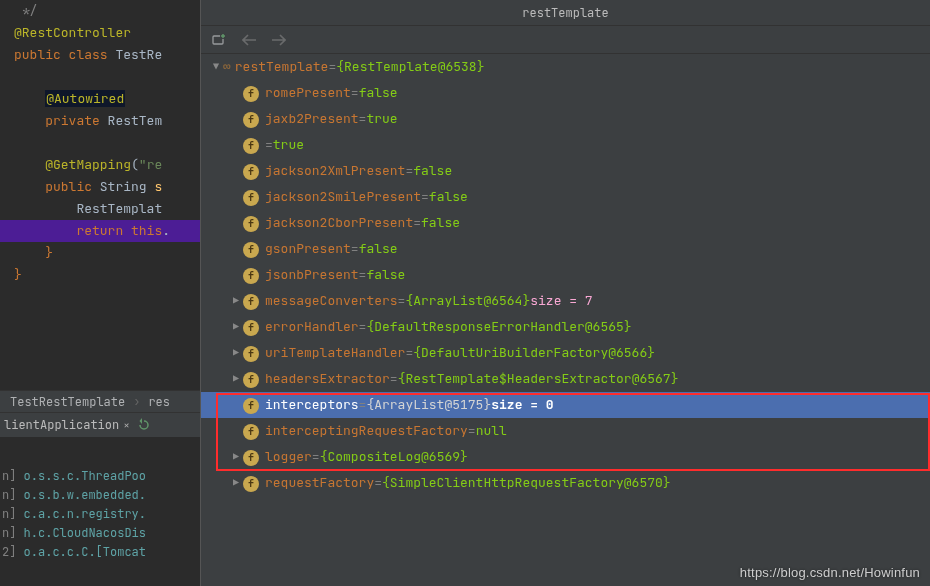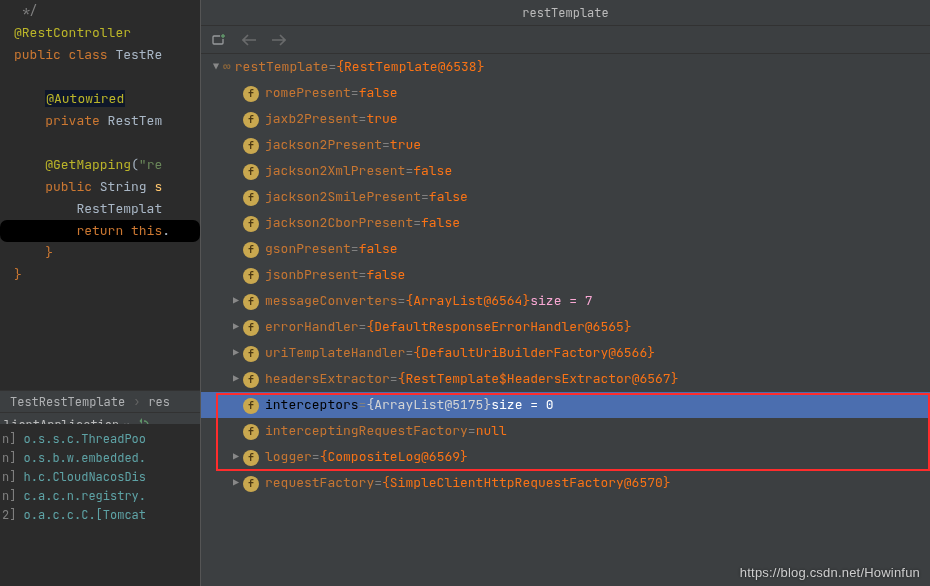--- a/index.html
+++ b/index.html
@@ -25,21 +25,21 @@
   }
   .editor .line { padding-left: 14px; height: 22px; }
   .kw { color: #CC7832; }
   .ann { color: #BBB529; }
   .cls { color: #A9B7C6; }
   .str { color: #6A8759; }
   .cmt { color: #808080; }
   .id  { color: #FFC66D; }
   .return { color: #CC7832; }
   .hl-autowired { background: #0f172a; color:#BBB529; padding:0 1px;}
-  .sel-line { background: #000000; border-radius: 7px; }
+  .sel-line { background: #4c1d95; }
 
   .breadcrumb {
     position: absolute;
     left: 0; top: 390px;
     width: 212px; height: 23px;
     background: #3C3F41;
     border-top: 1px solid #323232;
     border-bottom: 1px solid #323232;
     font-size: 12px;
     color: #AFB1B3;
@@ -60,21 +60,21 @@
     display: flex;
     align-items: center;
     padding-left: 4px;
     gap: 6px;
   }
   .tabs .tab { display: flex; align-items:center; gap:4px;}
   .close-x { color:#AAA; font-size:11px; }
 
   .console {
     position: absolute;
-    left: 0; top: 424px;
+    left: 0; top: 461px;
     width: 200px; height: 118px;
     background: #2B2B2B;
     overflow: hidden;
     padding-top: 6px;
   }
   .console .cl {
     padding-left: 2px;
     font-size: 12px;
     line-height: 19px;
     white-space: pre;
@@ -142,26 +142,26 @@
     background: #C9A84F;
     display:inline-flex; align-items:center; justify-content:center;
     font-size:10px; font-weight:700;
     color: #4A3712;
     margin-right: 6px;
     position:relative;
     top:1px;
   }
   .infinity { color:#8A653B; margin-right:4px; font-weight:700;}
   .pname { color: #C77632; }
-  .pname-sel { color: #000000; }
+  .pname-sel { color: #ffffff; }
   .eq { color: #808080; }
-  .pval { color: #f97316; }
+  .pval { color: #84cc16; }
   .pval-sel { color: #D4D4D4; }
   .psz { color: #f9a8d4; }
-  .psz-sel { color: #fff; }
+  .psz-sel { color: #fff; font-weight: bold; }
 
   .red-box {
     position: absolute;
     border: 2px solid #FF2C2C;
     pointer-events: none;
   }
 
   .watermark {
     position: absolute;
     right: 10px; bottom: 6px;
@@ -193,22 +193,22 @@
     <svg width="14" height="14" viewBox="0 0 14 14">
         <path fill="none" stroke="#6AAB73" stroke-width="1.5" d="M3 7a4 4 0 1 0 4-4"></path>
         <path fill="#6AAB73" d="M5 0l-2.5 3L5 6z"></path>
       </svg>
   </span>
 </div>
 
 <div class="console" id="console">
     <div class="cl"><span class="ts">n]</span><span class="lg-cyan"> o.s.s.c.ThreadPoo</span></div>
     <div class="cl"><span class="ts">n]</span><span class="lg-cyan"> o.s.b.w.embedded.</span></div>
+    <div class="cl"><span class="ts">n]</span><span class="lg-cyan"> c.a.c.n.registry.</span></div>
     <div class="cl"><span class="ts">n]</span><span class="lg-cyan"> h.c.CloudNacosDis</span></div>
-    <div class="cl"><span class="ts">n]</span><span class="lg-cyan"> c.a.c.n.registry.</span></div>
     <div class="cl"><span class="ts">2]</span><span class="lg-cyan"> o.a.c.c.C.[Tomcat</span></div>
   </div>
 
 <div class="debug-panel">
   <div class="debug-title">restTemplate</div>
   <div class="debug-toolbar">
     <span class="dt-icon">
       <svg width="15" height="14" viewBox="0 0 15 14">
           <rect x="1" y="3" width="10" height="8" rx="1" fill="none" stroke="#AFB1B3" stroke-width="1.3"></rect>
           <circle cx="11" cy="3" r="3" fill="#3C3F41"></circle>
@@ -247,21 +247,20 @@
         <span class="arrow"></span>
         <span class="ficon">f</span>
         <span class="pname">jaxb2Present</span>
         <span class="eq"> = </span>
         <span class="pval">true</span>
       </div>
       <div class="tree-row">
         <span class="indent1"></span>
         <span class="arrow"></span>
         <span class="ficon">f</span>
-        <span class="pname">jackson2Present</span>
         <span class="eq"> = </span>
         <span class="pval">true</span>
       </div>
       <div class="tree-row">
         <span class="indent1"></span>
         <span class="arrow"></span>
         <span class="ficon">f</span>
         <span class="pname">jackson2XmlPresent</span>
         <span class="eq"> = </span>
         <span class="pval">false</span>

